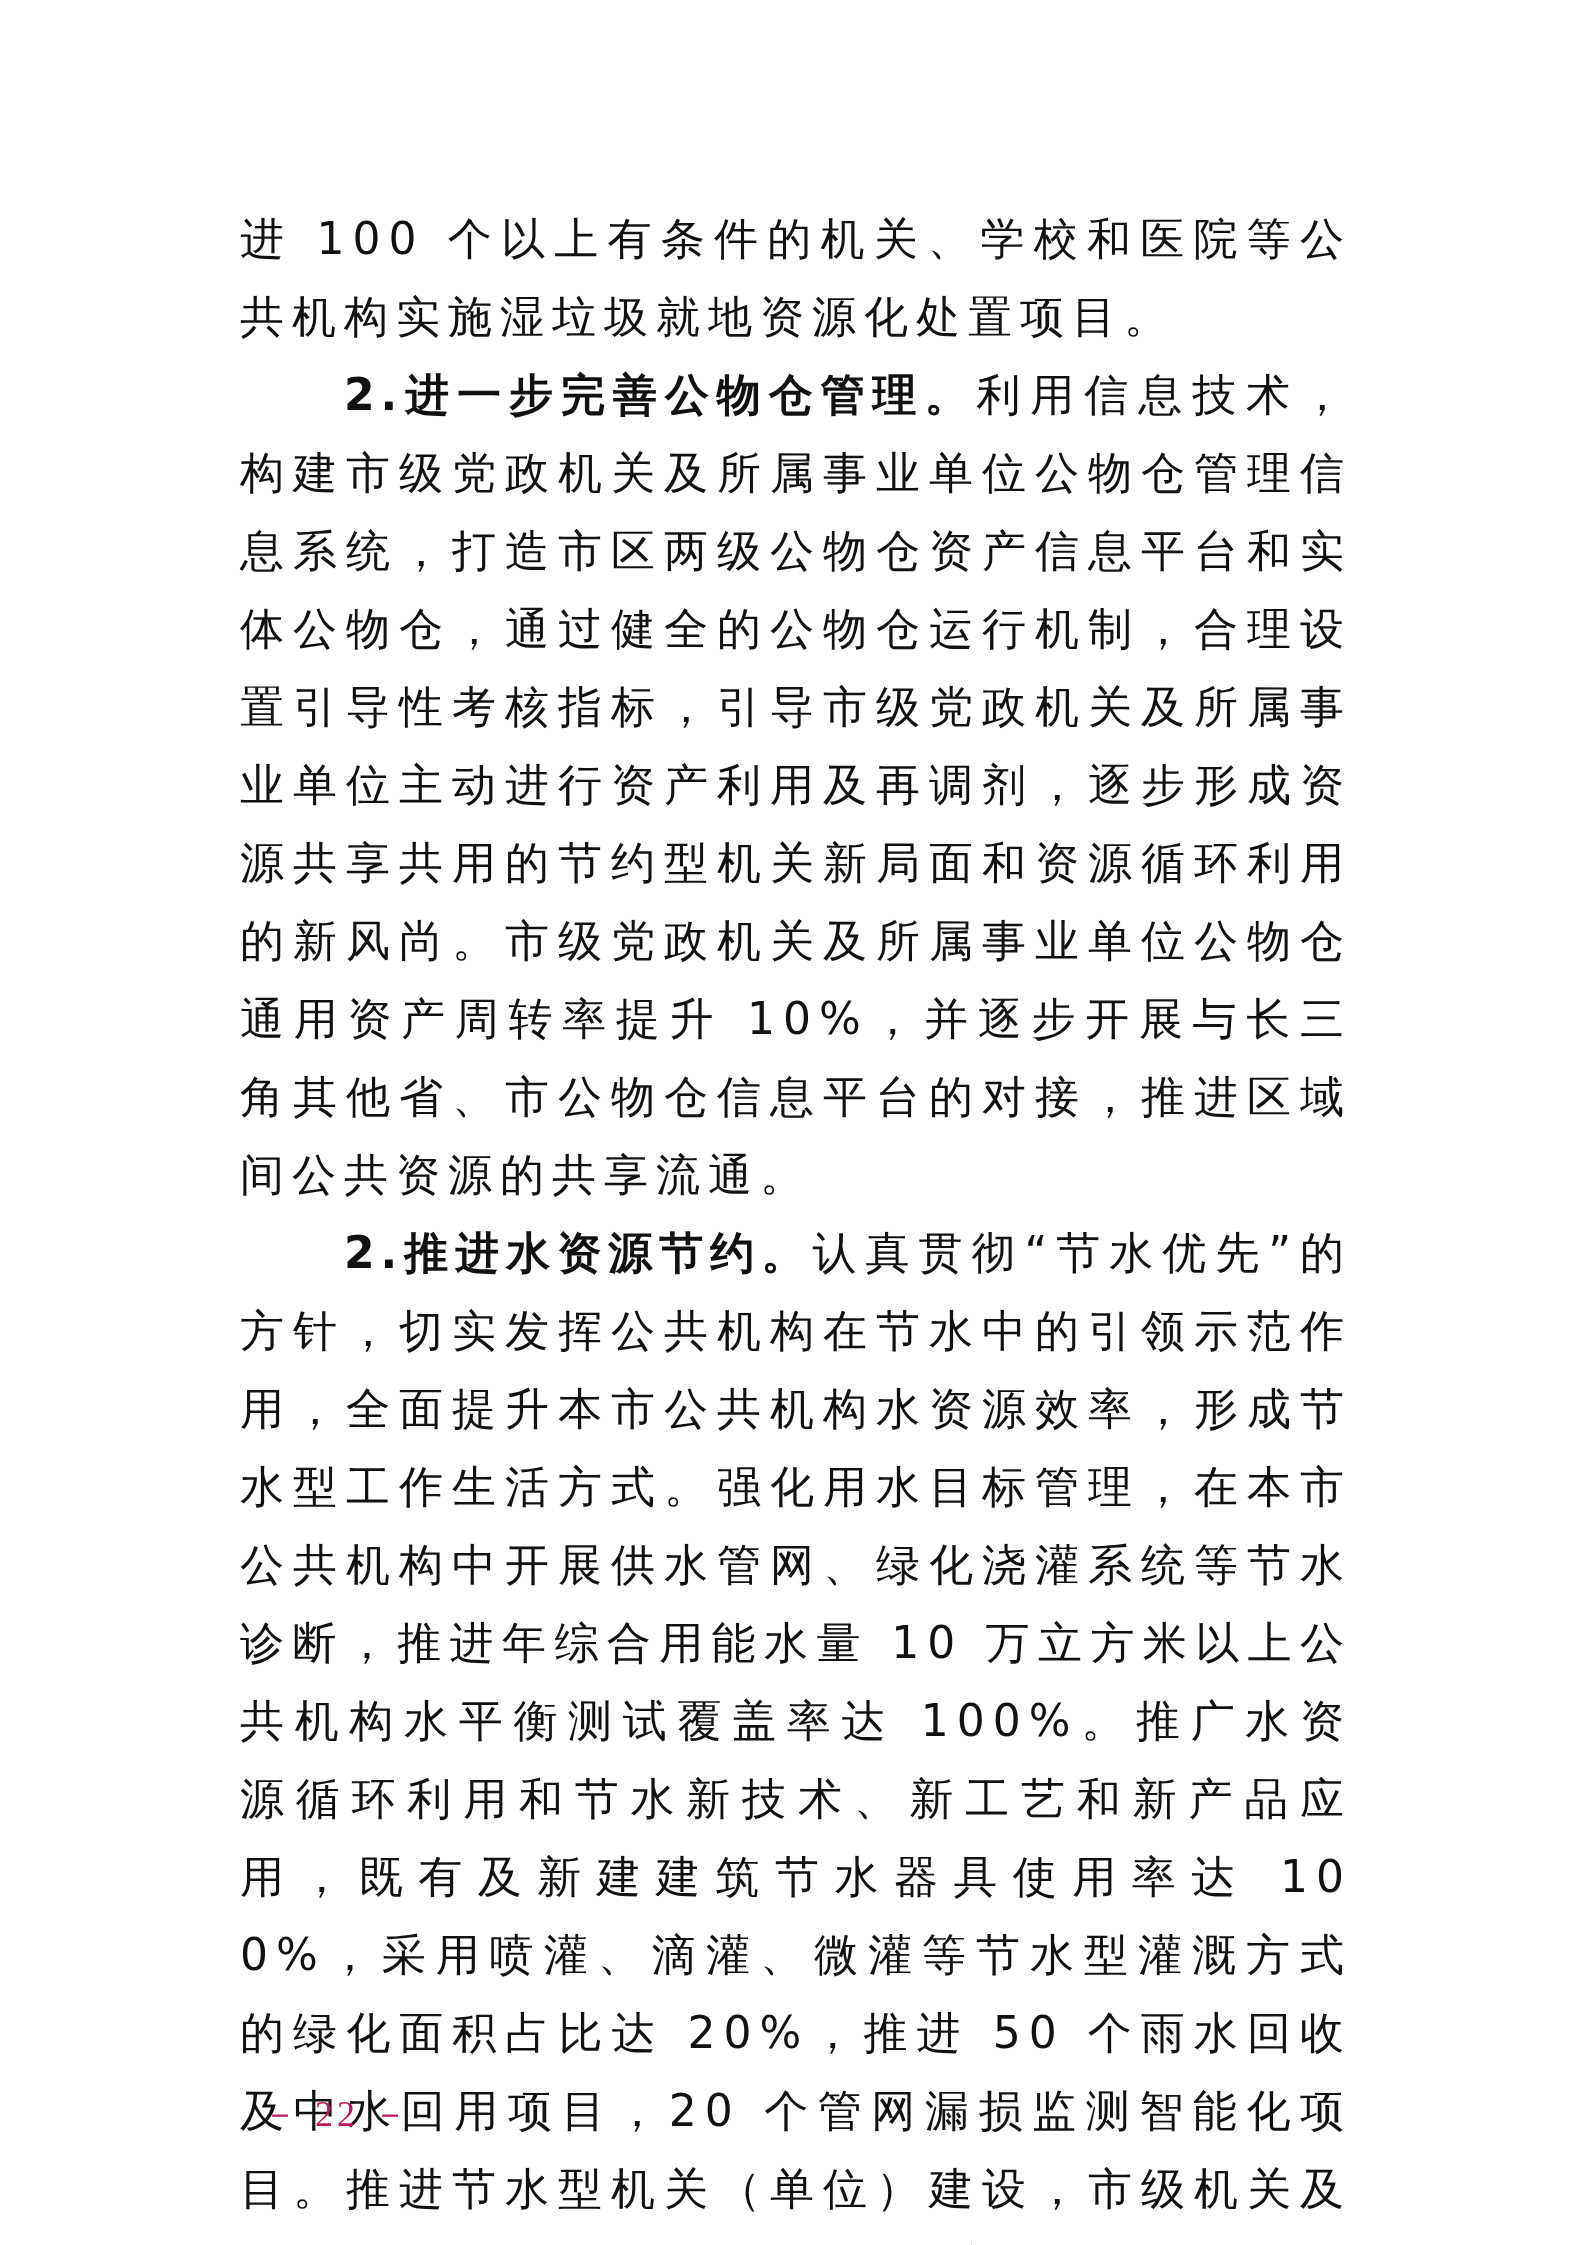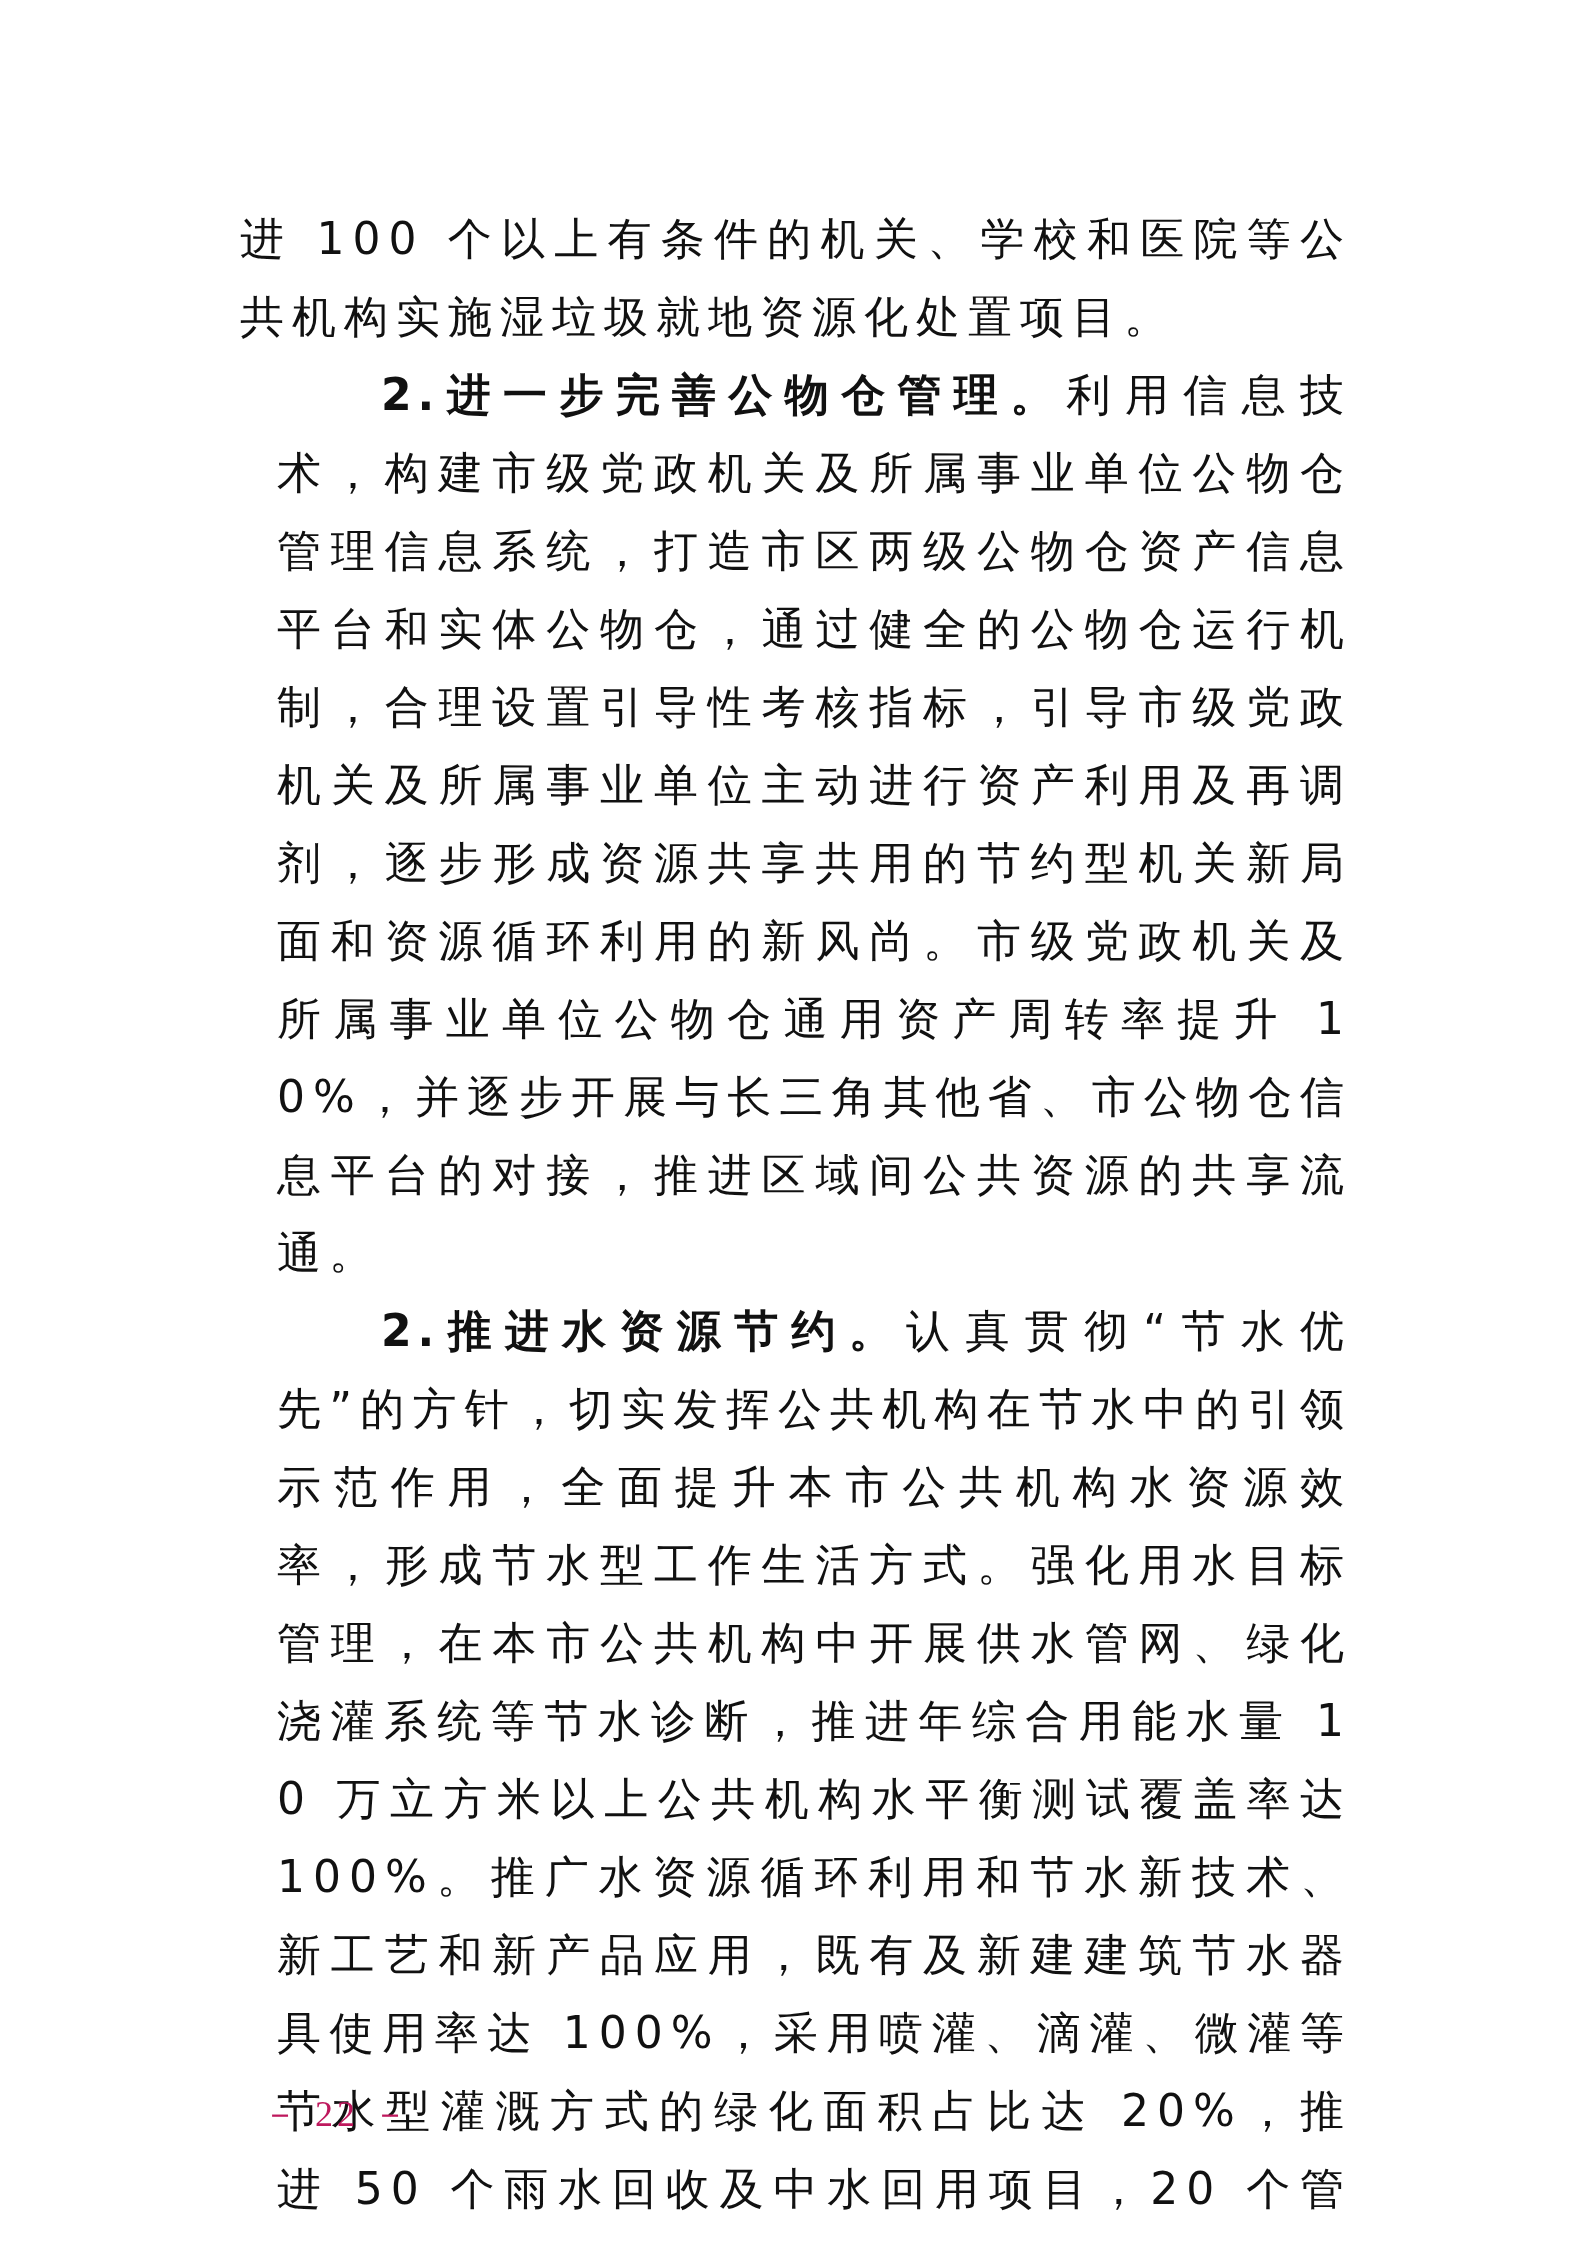--- a/index.html
+++ b/index.html
@@ -34,21 +34,20 @@
       font-size: 44px;
       line-height: 78px;
       text-align: justify;
       text-align-last: left;
       letter-spacing: 8px;
       word-break: break-all;
       font-weight: normal;
     }
     .para.indent {
       text-indent: 104px;
-      margin-left: 37px;
     }
     .para .heading {
       font-weight: bold;
       letter-spacing: 6px;
     }
     .page-number {
       position: absolute;
       left: 262px;
       top: 2090px;
       font-family: Liberation Serif, serif;

